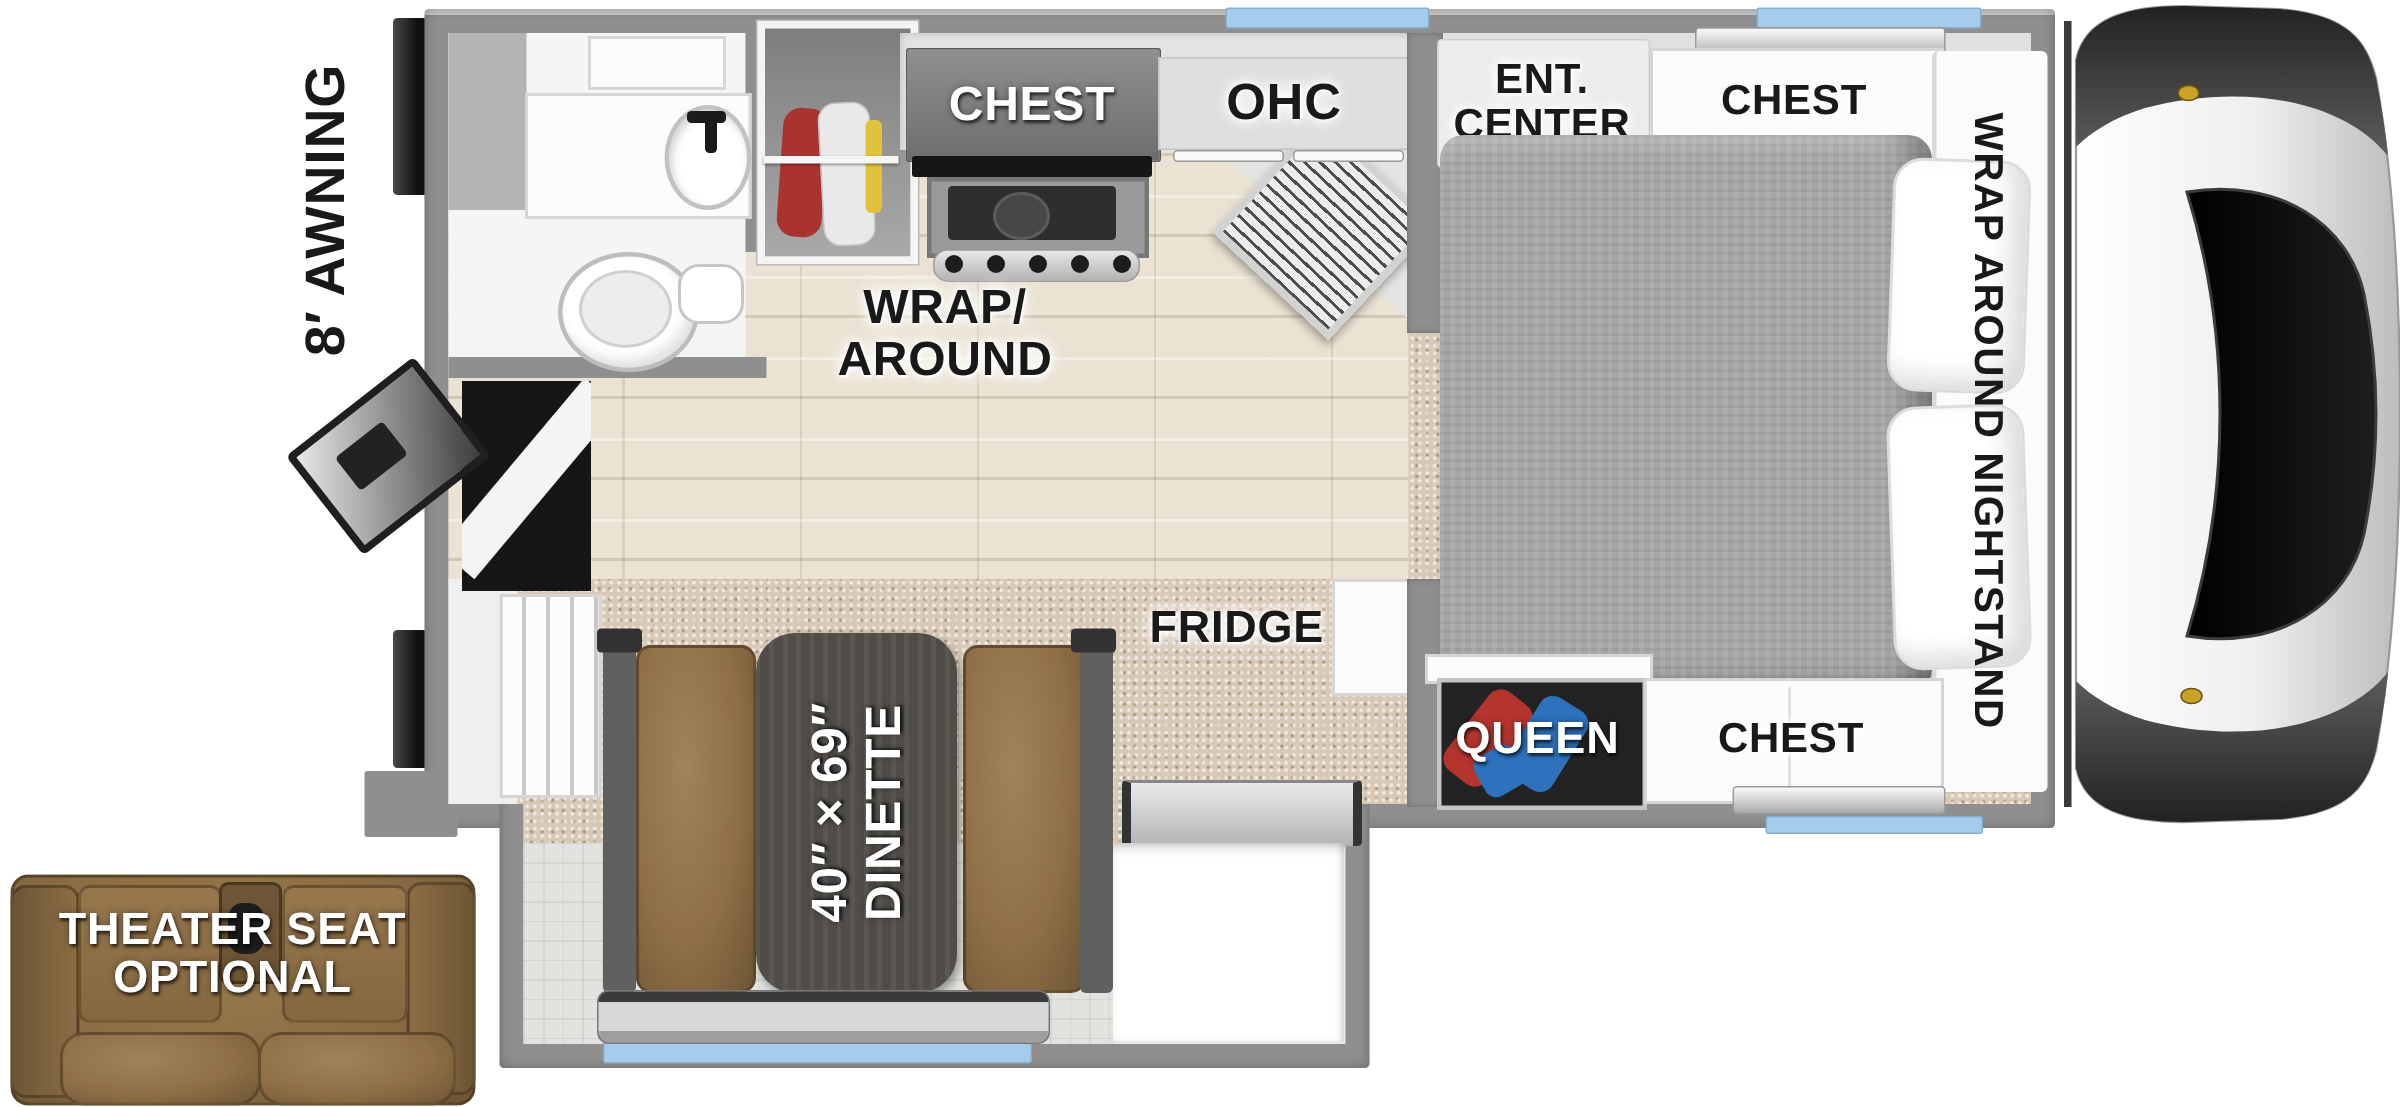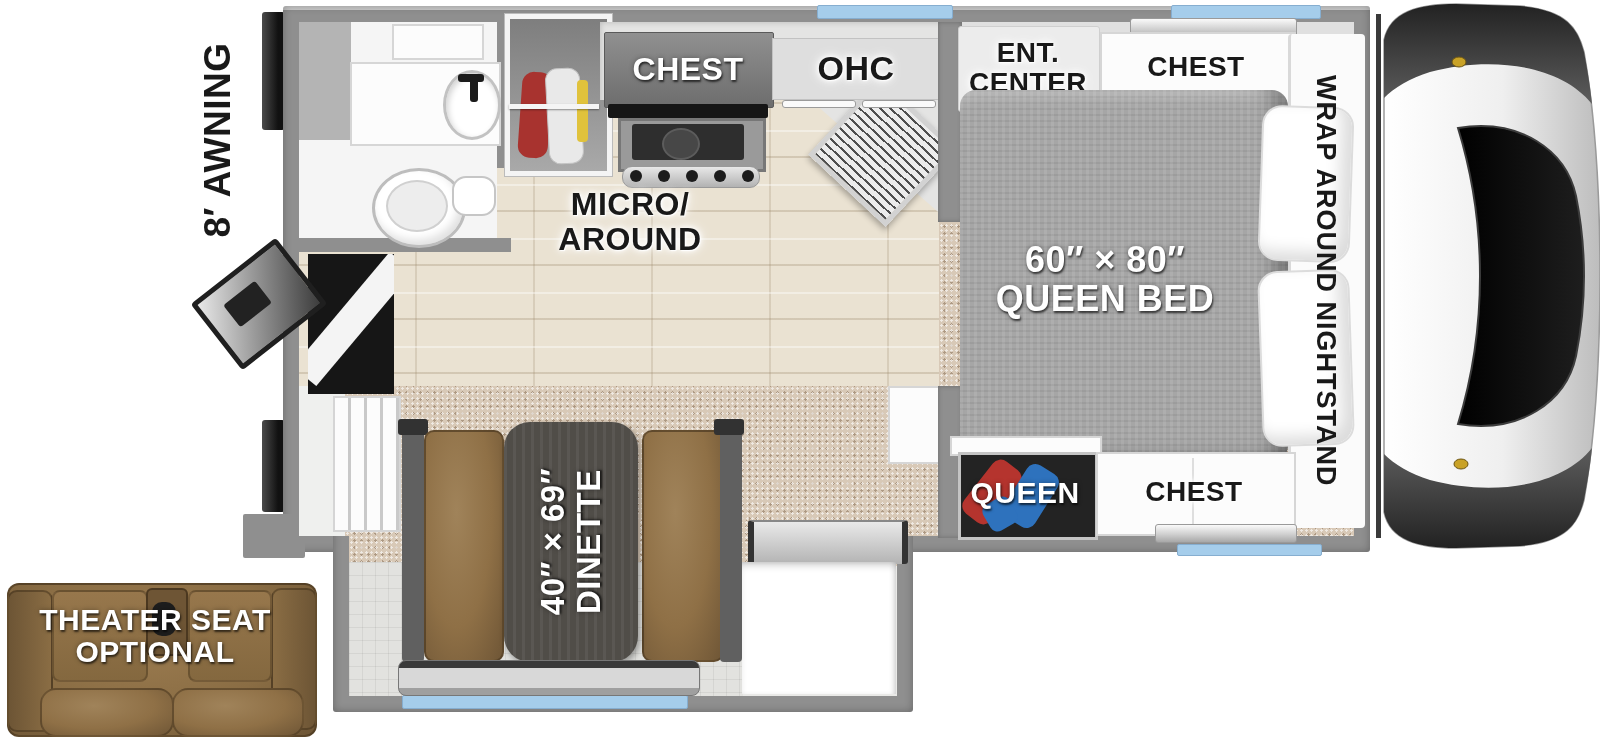--- a/index.html
+++ b/index.html
@@ -107,22 +107,25 @@
   <div class="abs" style="left:686px;top:170px;width:12px;height:12px;background:#1c1c1c;border-radius:50%;"></div>
   <div class="abs" style="left:714px;top:170px;width:12px;height:12px;background:#1c1c1c;border-radius:50%;"></div>
   <div class="abs" style="left:742px;top:170px;width:12px;height:12px;background:#1c1c1c;border-radius:50%;"></div>
   <div class="abs" style="left:772px;top:38px;width:168px;height:60px;background:#dedede;border:1px solid #c2c2c2;"></div>
   <div class="abs" style="left:782px;top:100px;width:72px;height:6px;background:#fafafa;border:1px solid #9a9a9a;border-radius:3px;"></div>
   <div class="abs" style="left:862px;top:100px;width:72px;height:6px;background:#fafafa;border:1px solid #9a9a9a;border-radius:3px;"></div>
   <div class="abs ctr lblb" style="left:772px;top:38px;width:168px;height:60px;font-size:34px;">
     <span>OHC</span>
   </div>
   <div class="abs ctr lblb" style="left:545px;top:182px;width:170px;height:80px;font-size:32px;flex-direction:column;">
-    <span>MICRO/</span>
+    <span>WRAP/</span>
     <span>AROUND</span>
+  </div>
+  <div class="abs ctr lblb" style="left:752px;top:400px;width:145px;height:38px;font-size:30px;">
+    <span>FRIDGE</span>
   </div>
   <div class="abs whitebox" style="left:888px;top:386px;width:50px;height:74px;"></div>
 
   <div class="abs" style="left:938px;top:22px;width:24px;height:200px;background:var(--wall,#8f8f8f);box-shadow:inset 0 0 5px rgba(0,0,0,.25);"></div>
   <div class="abs" style="left:938px;top:386px;width:24px;height:152px;background:var(--wall,#8f8f8f);box-shadow:inset 0 0 5px rgba(0,0,0,.25);"></div>
 
   <div class="abs" style="left:958px;top:26px;width:140px;height:84px;background:#ececec;border:1px solid #cfcfcf;border-radius:3px;"></div>
   <div class="abs ctr lblb" style="left:958px;top:26px;width:140px;height:84px;font-size:28px;flex-direction:column;">
     <span>ENT.</span>
     <span>CENTER</span>
@@ -131,24 +134,20 @@
   <div class="abs" style="left:978px;top:113px;width:118px;height:10px;background:linear-gradient(90deg,#111 0 6px,var(--accent-tv,#2f52b0) 6px calc(100% - 6px),#111 calc(100% - 6px));border-radius:2px;"></div>
   <div class="abs chrome" style="left:1130px;top:18px;width:165px;height:19px;"></div>
   <div class="abs whitebox" style="left:1100px;top:32px;width:192px;height:70px;"></div>
   <div class="abs ctr lblb" style="left:1100px;top:32px;width:192px;height:70px;font-size:28px;">
     <span>CHEST</span>
   </div>
   <div class="abs" style="left:1288px;top:34px;width:74px;height:494px;background:#fbfbfb;border-left:3px solid #d9d9d9;border-radius:4px;"></div>
   <div class="abs bedfab" style="left:960px;top:90px;width:328px;height:372px;border-radius:16px;box-shadow:inset -26px 0 18px -12px rgba(0,0,0,.28),inset 0 -20px 18px -12px rgba(0,0,0,.2),inset 0 16px 14px -10px rgba(255,255,255,.28);"></div>
   <div class="abs pillow" style="left:1260px;top:106px;width:88px;height:152px;transform:rotate(2deg);"></div>
   <div class="abs pillow" style="left:1260px;top:270px;width:88px;height:172px;transform:rotate(-2deg);"></div>
-  <div class="abs ctr lblw" style="left:970px;top:225px;width:270px;height:110px;font-size:36px;flex-direction:column;">
-    <span>60″ × 80″</span>
-    <span>QUEEN BED</span>
-  </div>
   <div class="abs ctr" style="left:1288px;top:34px;width:74px;height:494px;">
     <span class="verttb lblb" style="font-size:27px;letter-spacing:1px;text-shadow:none;">WRAP AROUND NIGHTSTAND</span>
   </div>
   <div class="abs whitebox" style="left:950px;top:436px;width:148px;height:16px;"></div>
   <div class="abs" style="left:958px;top:452px;width:134px;height:82px;background:#232323;border:3px solid #c4c4c4;overflow:hidden;">
     <div class="abs" style="left:14px;top:4px;width:34px;height:66px;background:#b5342e;border-radius:10px;transform:rotate(38deg);"></div>
     <div class="abs" style="left:52px;top:10px;width:36px;height:62px;background:#2e72bd;border-radius:10px;transform:rotate(32deg);"></div>
     <div class="abs" style="left:24px;top:44px;width:30px;height:30px;background:#2e72bd;border-radius:8px;transform:rotate(-30deg);"></div>
   </div>
   <div class="abs ctr lblw" style="left:952px;top:452px;width:146px;height:82px;font-size:30px;">

